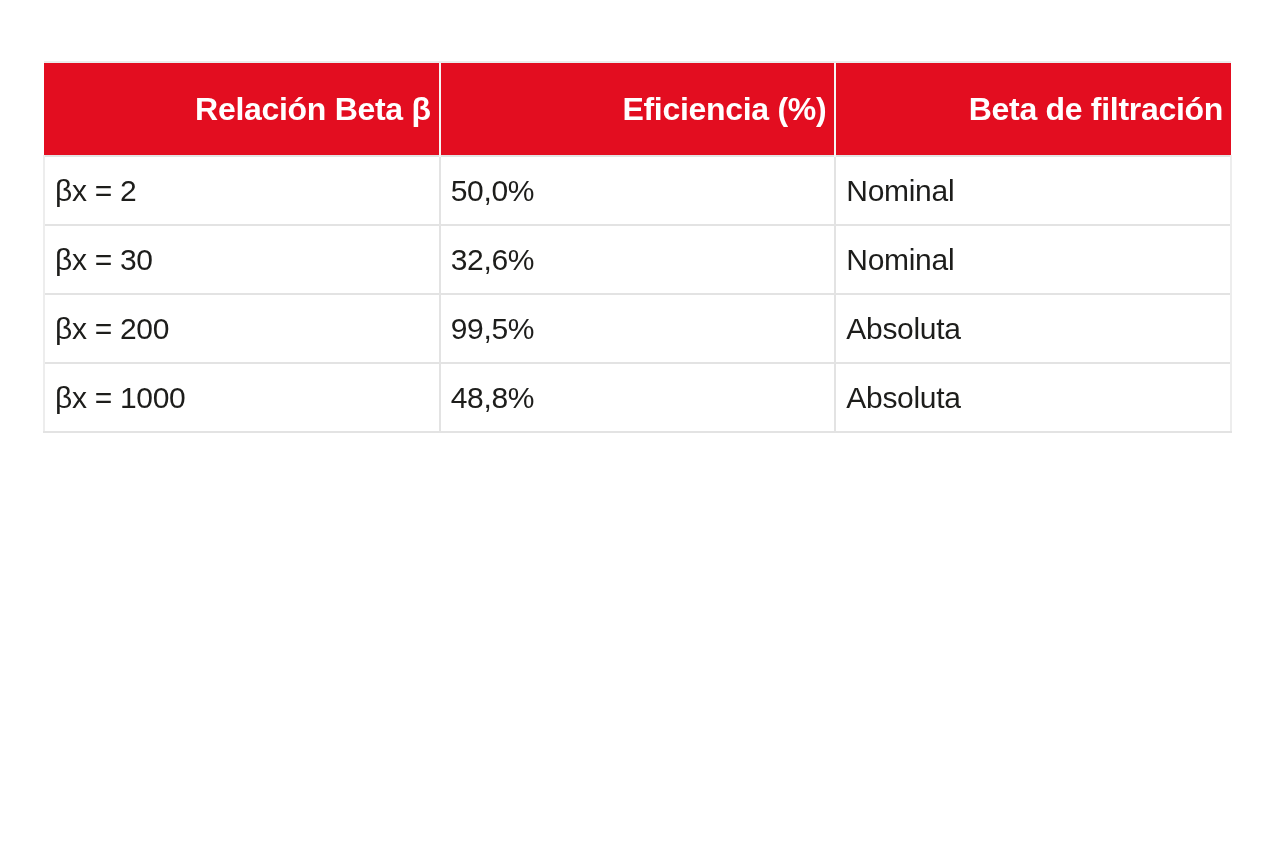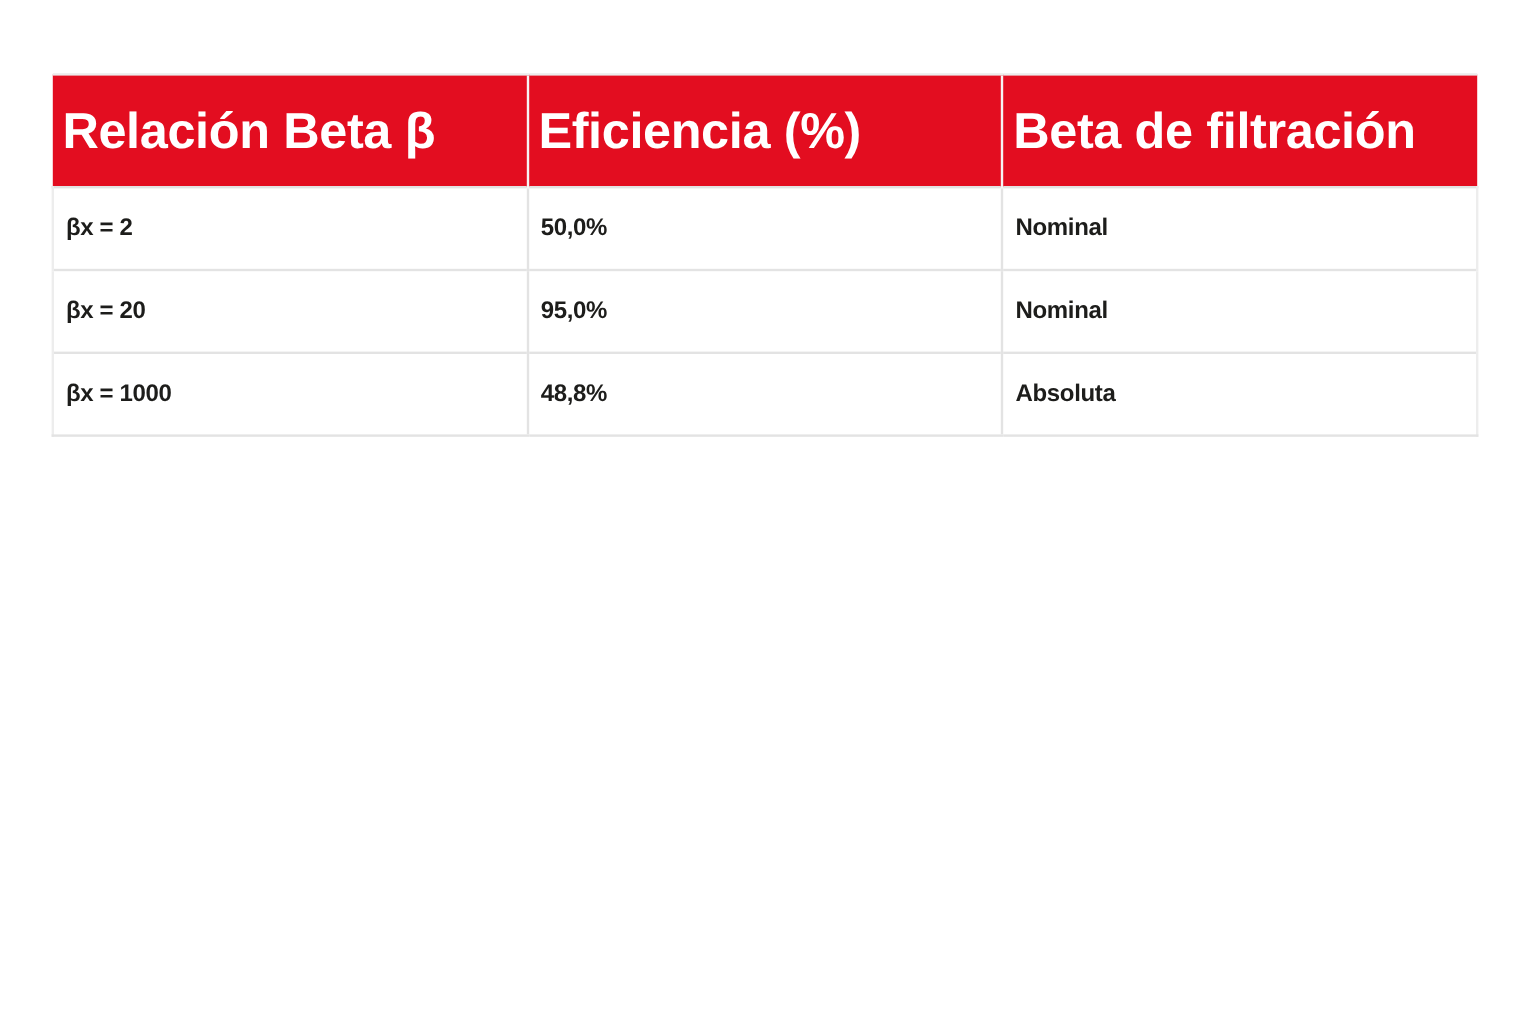--- a/index.html
+++ b/index.html
@@ -25,43 +25,42 @@
   }
   table.beta-table {
     width: 100%;
     border-collapse: collapse;
     table-layout: fixed;
   }
   table.beta-table th {
     background: var(--header-bg, #E30D20);
     color: var(--header-text, #ffffff);
     font-weight: bold;
-    font-size: 42px;
+    font-size: 32px;
     letter-spacing: -0.3px;
     height: 92px;
-    text-align: left;
+    text-align: right;
     vertical-align: middle;
     padding: 0 8px;
     border-top: 2px solid #ECECEC;
   }
   table.beta-table th + th {
     border-left: 2px solid var(--header-divider, #F7F4F4);
     margin-top: 16px;
   }
   table.beta-table td {
     background: #ffffff;
     color: var(--body-text, #1D1D1B);
-    font-size: 20px;
+    font-size: 30px;
     letter-spacing: -0.3px;
     height: 67px;
     text-align: left;
     vertical-align: middle;
     padding: 0 0 0 10px;
     border-top: 2px solid var(--border, #E3E3E3);
-    font-weight: bold;
   }
   table.beta-table td + td {
     border-left: 2px solid var(--border, #E3E3E3);
     margin-left: 20px;
   }
   table.beta-table tbody tr td:first-child {
     border-left: 2px solid var(--border-outer, #EDEDED);
   }
   table.beta-table tbody tr td:last-child {
     border-right: 2px solid var(--border-outer, #EDEDED);
@@ -83,23 +82,28 @@
           <th>Beta de filtración</th>
         </tr>
       </thead>
       <tbody>
         <tr>
           <td>βx = 2</td>
           <td>50,0%</td>
           <td>Nominal</td>
         </tr>
         <tr>
-          <td>βx = 20</td>
-          <td>95,0%</td>
+          <td>βx = 30</td>
+          <td>32,6%</td>
           <td>Nominal</td>
+        </tr>
+        <tr>
+          <td>βx = 200</td>
+          <td>99,5%</td>
+          <td>Absoluta</td>
         </tr>
         <tr>
           <td>βx = 1000</td>
           <td>48,8%</td>
           <td>Absoluta</td>
         </tr>
       </tbody>
     </table>
   </div>
 </div>

